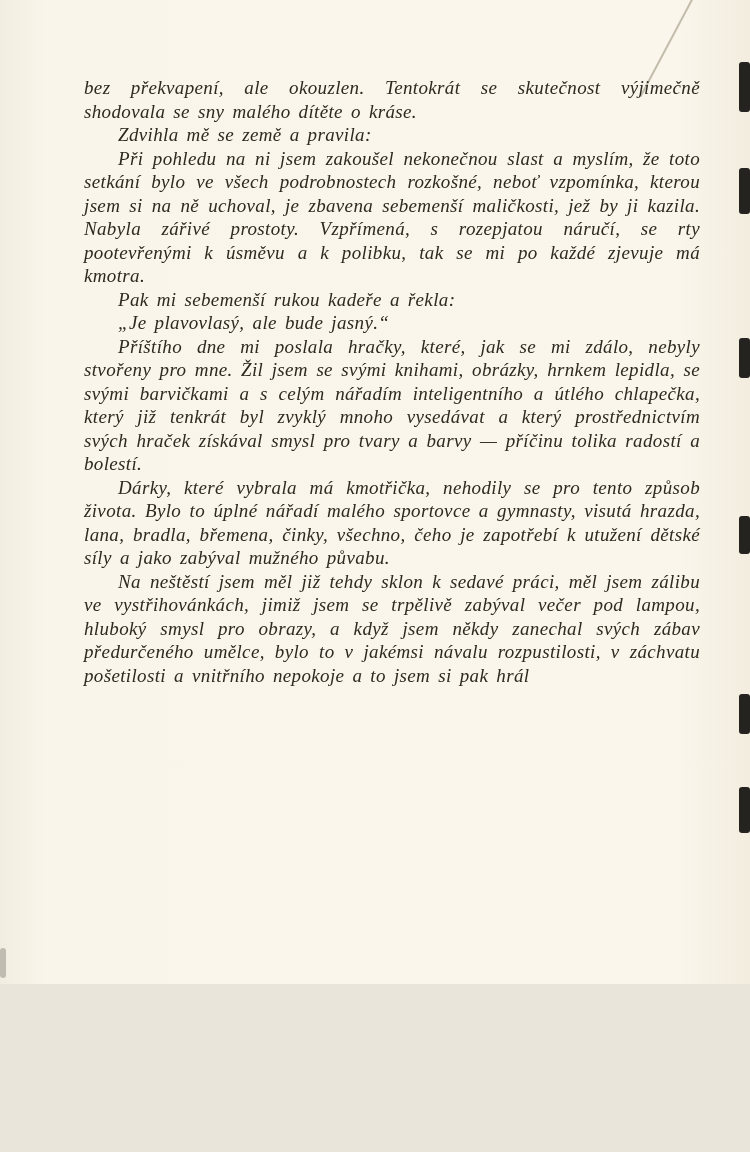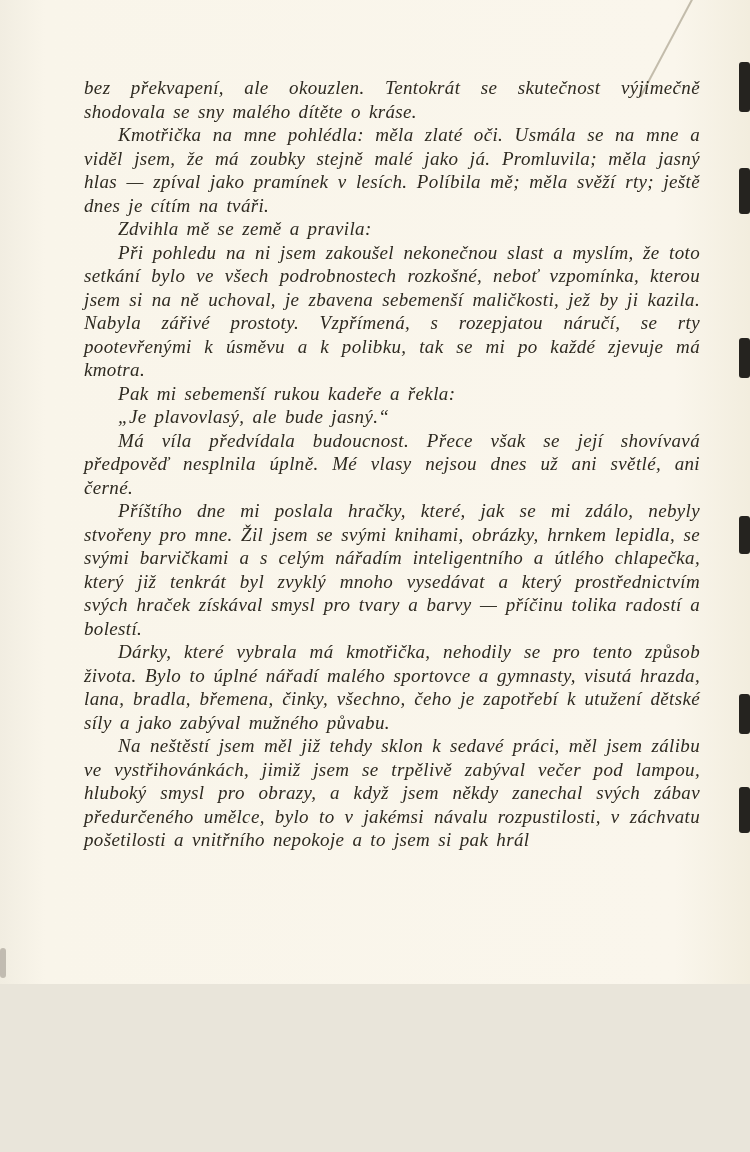--- a/index.html
+++ b/index.html
@@ -73,26 +73,24 @@
 </style>
 </head>
 <body>
 
 <div class="page">
 
   <div class="crease-line"></div>
 
   <div class="text-block">
     <p class="no-indent">bez překvapení, ale okouzlen. Tentokrát se skutečnost výjimečně shodovala se sny malého dítěte o kráse.</p>
-    <p>Kmotřička na mne pohlédla: měla zlaté oči. Usmála se na mne a viděl jsem, že má zoubky stejně malé jako já. Promluvila; měla jasný hlas — zpíval jako pramínek v lesích. Políbila mě; měla svěží rty; ještě dnes je cítím na tváři.</p>
     <p>Zdvihla mě se země a pravila:</p>
     <p>Při pohledu na ni jsem zakoušel nekonečnou slast a myslím, že toto setkání bylo ve všech podrobnostech rozkošné, neboť vzpomínka, kterou jsem si na ně uchoval, je zbavena sebemenší maličkosti, jež by ji kazila. Nabyla zářivé prostoty. Vzpřímená, s rozepjatou náručí, se rty pootevřenými k úsměvu a k polibku, tak se mi po každé zjevuje má kmotra.</p>
     <p>Pak mi sebemenší rukou kadeře a řekla:</p>
     <p>„Je plavovlasý, ale bude jasný.“</p>
-    <p>Má víla předvídala budoucnost. Přece však se její shovívavá předpověď nesplnila úplně. Mé vlasy nejsou dnes už ani světlé, ani černé.</p>
     <p>Příštího dne mi poslala hračky, které, jak se mi zdálo, nebyly stvořeny pro mne. Žil jsem se svými knihami, obrázky, hrnkem lepidla, se svými barvičkami a s celým nářadím inteligentního a útlého chlapečka, který již tenkrát byl zvyklý mnoho vysedávat a který prostřednictvím svých hraček získával smysl pro tvary a barvy — příčinu tolika radostí a bolestí.</p>
     <p>Dárky, které vybrala má kmotřička, nehodily se pro tento způsob života. Bylo to úplné nářadí malého sportovce a gymnasty, visutá hrazda, lana, bradla, břemena, činky, všechno, čeho je zapotřebí k utužení dětské síly a jako zabýval mužného půvabu.</p>
     <p>Na neštěstí jsem měl již tehdy sklon k sedavé práci, měl jsem zálibu ve vystřihovánkách, jimiž jsem se trpělivě zabýval večer pod lampou, hluboký smysl pro obrazy, a když jsem někdy zanechal svých zábav předurčeného umělce, bylo to v jakémsi návalu rozpustilosti, v záchvatu pošetilosti a vnitřního nepokoje a to jsem si pak hrál</p>
   </div>
 
   <div class="page-number">32</div>
 
   <span class="scan-mark right" style="top:62px;  height:50px;"></span>
   <span class="scan-mark right" style="top:168px; height:46px;"></span>
   <span class="scan-mark right" style="top:338px; height:40px;"></span>

